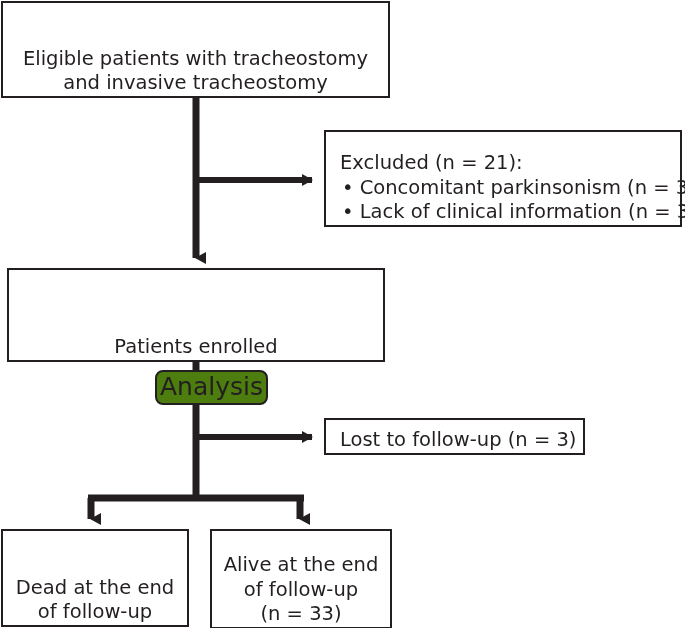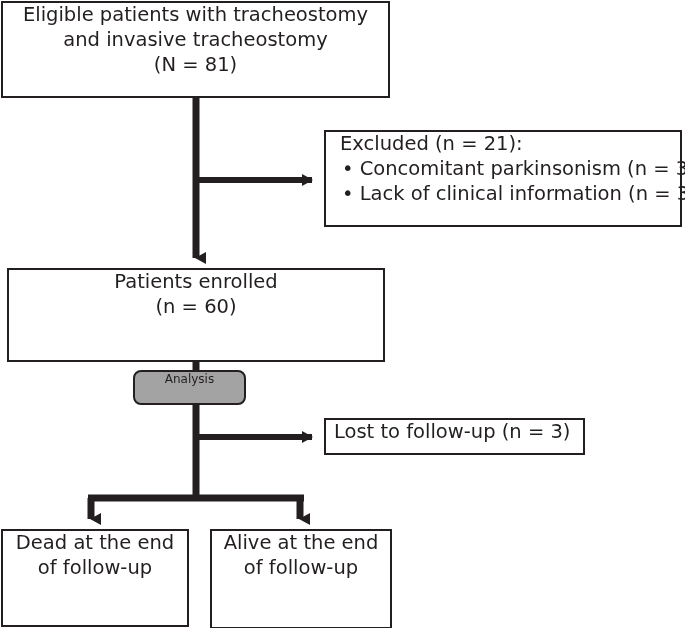--- a/index.html
+++ b/index.html
@@ -25,40 +25,40 @@
     pointer-events: none;
   }
   .node {
     position: absolute;
     box-sizing: border-box;
     border: 2px solid #231f20;
     background: #ffffff;
     display: flex;
     flex-direction: column;
     align-items: center;
-    justify-content: flex-start;
+    justify-content: flex-end;
     text-align: center;
     color: #231f20;
     font-size: 19.5px;
     line-height: 1.27;
     z-index: 2;
   }
   .node .line {
     display: block;
     white-space: nowrap;
   }
   
   #node-eligible   { left: 1px;   top: 1px;   width: 389px; height: 97px; }
   #node-excluded   { left: 324px; top: 130px; width: 358px; height: 97px;
                      align-items: flex-start; text-align: left; padding-left: 14px; }
   #node-enrolled   { left: 7px;   top: 268px; width: 378px; height: 94px; }
-  #node-analysis   { left: 133px; top: 370px; width: 113px; height: 35px;
-                     background: #a3a3a3; border-radius: 8px; font-size: 12px; }
+  #node-analysis   { left: 155px; top: 370px; width: 113px; height: 35px;
+                     background: #4d7c0f; border-radius: 8px; font-size: 25px; }
   #node-lost       { left: 324px; top: 418px; width: 261px; height: 37px;
-                     align-items: flex-start; text-align: left; padding-left: 8px; }
+                     align-items: flex-start; text-align: left; padding-left: 14px; }
   #node-dead       { left: 1px;   top: 529px; width: 188px; height: 98px; }
   #node-alive      { left: 210px; top: 529px; width: 182px; height: 100px; }
 
   #node-excluded .line { padding-left: 0; }
   #node-excluded .bullet-line { padding-left: 2px; }
 </style>
 </head>
 <body>
 
 <div id="canvas">
@@ -102,45 +102,44 @@
     </g>
 
     <g>
       <line x1="300" y1="498" x2="300" y2="519" stroke="#231f20" stroke-width="7" marker-end="url(#arrowDown)"></line>
     </g>
   </svg>
 
   <div class="node" id="node-eligible">
     <span class="line">Eligible patients with tracheostomy</span>
     <span class="line">and invasive tracheostomy</span>
-    <span class="line">(N = 81)</span>
   </div>
 
   <div class="node" id="node-excluded">
     <span class="line">Excluded (n = 21):</span>
     <span class="line bullet-line">• Concomitant parkinsonism (n = 3)</span>
     <span class="line bullet-line">• Lack of clinical information (n = 3)</span>
   </div>
 
   <div class="node" id="node-enrolled">
     <span class="line">Patients enrolled</span>
-    <span class="line">(n = 60)</span>
   </div>
 
   <div class="node" id="node-analysis">
     <span class="line">Analysis</span>
   </div>
 
   <div class="node" id="node-lost">
     <span class="line">Lost to follow-up (n = 3)</span>
   </div>
 
   <div class="node" id="node-dead">
     <span class="line">Dead at the end</span>
     <span class="line">of follow-up</span>
   </div>
 
   <div class="node" id="node-alive">
     <span class="line">Alive at the end</span>
     <span class="line">of follow-up</span>
+    <span class="line">(n = 33)</span>
   </div>
 
 </div>
 
 </body></html>

